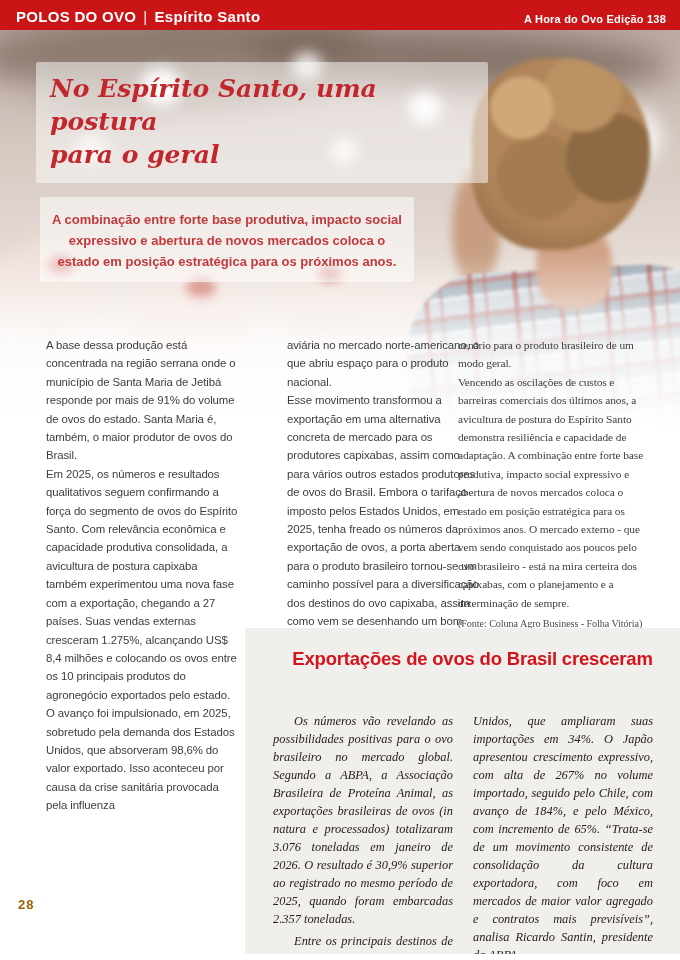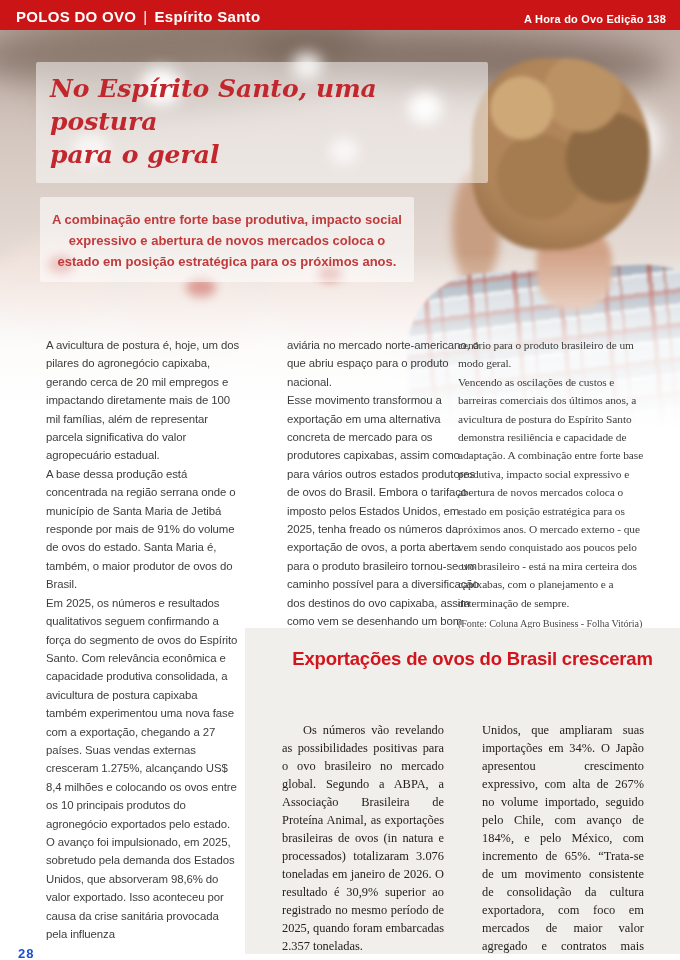--- a/index.html
+++ b/index.html
@@ -112,29 +112,29 @@
   }
   .export-headline {
     margin-top:18px; text-align:center; font-weight:bold;
     font-size:18.5px; line-height:1.38; color:#d3141c; letter-spacing:-0.2px;
   }
   .serif-col {
     position:absolute; top:80px; width:188px;
     font-family:"Liberation Serif", serif; font-size:12.4px; line-height:18px;
     color:#27211d; text-align:justify;
   }
-  .serif-col p { margin:13px; text-indent:1.7em; }
+  .serif-col p { margin:4px; text-indent:1.7em;font-style:italic; }
   .serif-col p.no-indent { text-indent:0; }
   .serif-left  { left:24px; }
   .serif-right { left:224px; }
 
   
   .page-number {
-    position:absolute; left:18px; top:946px;
-    font-size:13px; font-weight:bold; color:#1d4ed8; letter-spacing:1px;
+    position:absolute; left:18px; top:897px;
+    font-size:13px; font-weight:bold; color:#a16207; letter-spacing:1px;
   }
 </style>
 </head>
 <body>
 
 <div class="page">
 
   <div class="masthead">
     <div class="masthead-left">
       <span>POLOS DO OVO</span><span class="sep">|</span><span>Espírito Santo</span>
@@ -171,21 +171,20 @@
   <div class="title-box">
     <div class="title-line">No Espírito Santo, uma postura</div>
     <div class="title-line">para o geral</div>
   </div>
 
   <div class="subtitle-box">
     <p class="subtitle">A combinação entre forte base produtiva, impacto social expressivo e abertura de novos mercados coloca o estado em posição estratégica para os próximos anos.</p>
   </div>
 
   <div class="body-col col-1">
-    <p>A avicultura de postura é, hoje, um dos pilares do agronegócio capixaba, gerando cerca de 20 mil empregos e impactando diretamente mais de 100 mil famílias, além de representar parcela significativa do valor agropecuário estadual.</p>
     <p>A base dessa produção está concentrada na região serrana onde o município de Santa Maria de Jetibá responde por mais de 91% do volume de ovos do estado. Santa Maria é, também, o maior produtor de ovos do Brasil.</p>
     <p>Em 2025, os números e resultados qualitativos seguem confirmando a força do segmento de ovos do Espírito Santo. Com relevância econômica e capacidade produtiva consolidada, a avicultura de postura capixaba também experimentou uma nova fase com a exportação, chegando a 27 países. Suas vendas externas cresceram 1.275%, alcançando US$ 8,4 milhões e colocando os ovos entre os 10 principais produtos do agronegócio exportados pelo estado. O avanço foi impulsionado, em 2025, sobretudo pela demanda dos Estados Unidos, que absorveram 98,6% do valor exportado. Isso aconteceu por causa da crise sanitária provocada pela influenza</p>
   </div>
   <div class="body-col col-2">
     <p>aviária no mercado norte-americano, o que abriu espaço para o produto nacional.</p>
     <p>Esse movimento transformou a exportação em uma alternativa concreta de mercado para os produtores capixabas, assim como para vários outros estados produtores de ovos do Brasil. Embora o tarifaço imposto pelos Estados Unidos, em 2025, tenha freado os números da exportação de ovos, a porta aberta para o produto brasileiro tornou-se um caminho possível para a diversificação dos destinos do ovo capixaba, assim como vem se desenhando um bom</p>
   </div>
   <div class="body-col col-3">
     <p>cenário para o produto brasileiro de um modo geral.</p>
     <p>Vencendo as oscilações de custos e barreiras comerciais dos últimos anos, a avicultura de postura do Espírito Santo demonstra resiliência e capacidade de adaptação. A combinação entre forte base produtiva, impacto social expressivo e abertura de novos mercados coloca o estado em posição estratégica para os próximos anos. O mercado externo - que vem sendo conquistado aos poucos pelo ovo brasileiro - está na mira certeira dos capixabas, com o planejamento e a determinação de sempre.</p>

